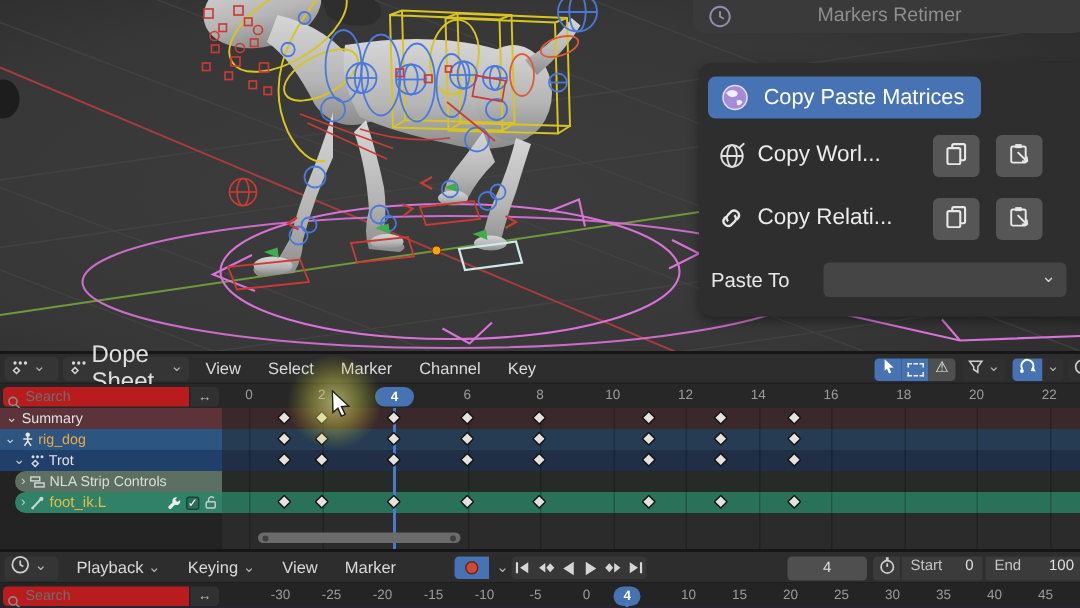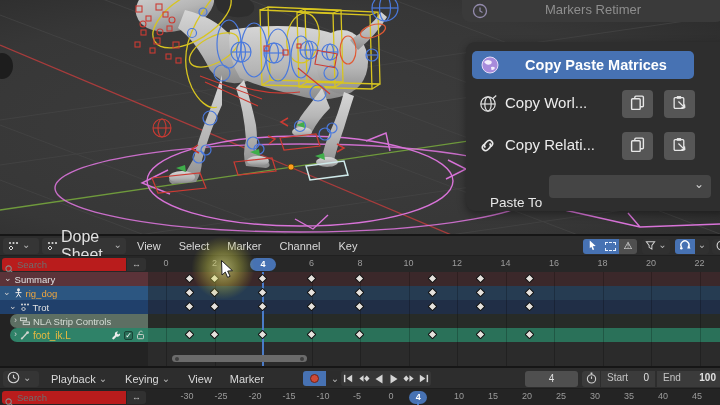--- a/index.html
+++ b/index.html
@@ -5,29 +5,29 @@
   html,body{margin:0;padding:0;background:#161616;}
   *{box-sizing:border-box;font-family:"Liberation Sans","DejaVu Sans",sans-serif;}
   .screen{position:relative;width:720px;height:405px;overflow:hidden;background:#161616;}
   
   .viewport{position:absolute;left:0;top:0;width:720px;height:234px;overflow:hidden;background:#8b5cf6;}
   
   .mr-header{position:absolute;left:462px;top:0;width:262px;height:22px;background:#3a3a3a;border-radius:0 0 8px 8px;z-index:20;}
   .mr-title{position:absolute;left:0;right:0;top:2px;text-align:center;color:#8e8e8e;font-size:13px;}
   .mr-clockwrap{position:absolute;left:10px;top:3px;}
   .mr-panel{position:absolute;left:466px;top:42px;width:262px;height:169px;background:#2e2e2e;border-radius:9px;z-index:20;box-shadow:0 3px 8px rgba(0,0,0,.4);}
-  .btn-primary{position:absolute;left:6px;top:9px;width:222px;height:28px;background:#4772b3;border:none;border-radius:5px;cursor:pointer;color:#fff;font-weight:bold;}
+  .btn-primary{position:absolute;left:6px;top:9px;width:182px;height:28px;background:#4772b3;border:none;border-radius:5px;cursor:pointer;color:#fff;}
   .btn-primary .lbl{position:absolute;left:30px;right:4px;top:0;height:28px;line-height:28px;text-align:center;font-size:14.5px;color:#fff;}
   .btn-primary .ic{position:absolute;left:9px;top:5px;}
   .op-row{position:absolute;left:0;width:262px;height:32px;}
   .op-ic{position:absolute;left:13px;top:7px;}
   .op-lbl{position:absolute;left:39px;top:6px;font-size:15px;color:#ececec;}
   .sq-btn{position:absolute;top:2px;width:31px;height:28px;background:#565656;border:none;border-radius:4px;cursor:pointer;}
   .paste-row{position:absolute;left:0;top:133px;width:262px;height:24px;}
-  .paste-lbl{position:absolute;left:24px;top:4px;font-size:13.5px;color:#e8e8e8;margin-top:16px;}
+  .paste-lbl{position:absolute;left:8px;top:4px;font-size:13.5px;color:#e8e8e8;}
   .dropdown{position:absolute;left:83px;top:0;width:162px;height:23px;background:#454545;border-radius:4px;cursor:pointer;}
   .dropdown .val{position:absolute;left:0;right:22px;top:0;height:23px;line-height:23px;text-align:center;color:#f0f0f0;font-size:13px;}
   .dropdown .chev{position:absolute;right:7px;top:2px;color:#cfcfcf;font-size:12px;}
   .chevg{color:#b5b5b5;font-size:10px;line-height:1;display:inline-block;transform:translateY(-1px);}
   
   .dopesheet{position:absolute;left:0;top:236px;width:720px;height:130px;background:#2b2b2b;}
   .ds-header{position:absolute;left:0;top:0;width:720px;height:20px;background:#2d2d2d;border-bottom:1px solid #202020;}
   .hdr-btn{position:absolute;top:2px;height:16px;background:#353535;border-radius:3px;display:flex;align-items:center;gap:3px;padding:0 4px;cursor:pointer;}
   .menu-bar{position:absolute;left:128px;top:0;height:20px;display:flex;align-items:center;}
   .menu-item{padding:0 9px;font-size:11px;color:#dadada;cursor:pointer;}
@@ -609,21 +609,21 @@
               <rect x="5" y="0.5" width="2" height="2" fill="#d0d0d0"></rect>
               <line x1="6" y1="7.5" x2="6" y2="4.8" stroke="#d0d0d0" stroke-width="1.2"></line>
             </svg></span>
       </div>
       <div class="field" style="left:601px;width:54px;">
         <span style="position:absolute;left:6px;top:1.5px;">Start</span>
         <span style="position:absolute;right:6px;top:1.5px;color:#e0e0e0;">0</span>
       </div>
       <div class="field" style="left:657px;width:63px;">
         <span style="position:absolute;left:6px;top:1.5px;">End</span>
-        <span style="position:absolute;right:4px;top:1.5px;color:#e0e0e0;font-weight:bold;">100</span>
+        <span style="position:absolute;right:4px;top:1.5px;color:#e0e0e0;">100</span>
       </div>
     </div>
 
     <div class="tl-ruler">
       <div class="search-box">
         <span style="position:absolute;left:3px;top:2px;">
           <svg width="9" height="9" viewBox="0 0 10 10">
               <circle cx="4" cy="4" r="3" stroke="#8a8a8a" stroke-width="1.2" fill="none"></circle>
               <line x1="6.2" y1="6.2" x2="9" y2="9" stroke="#8a8a8a" stroke-width="1.2"></line>
             </svg>

